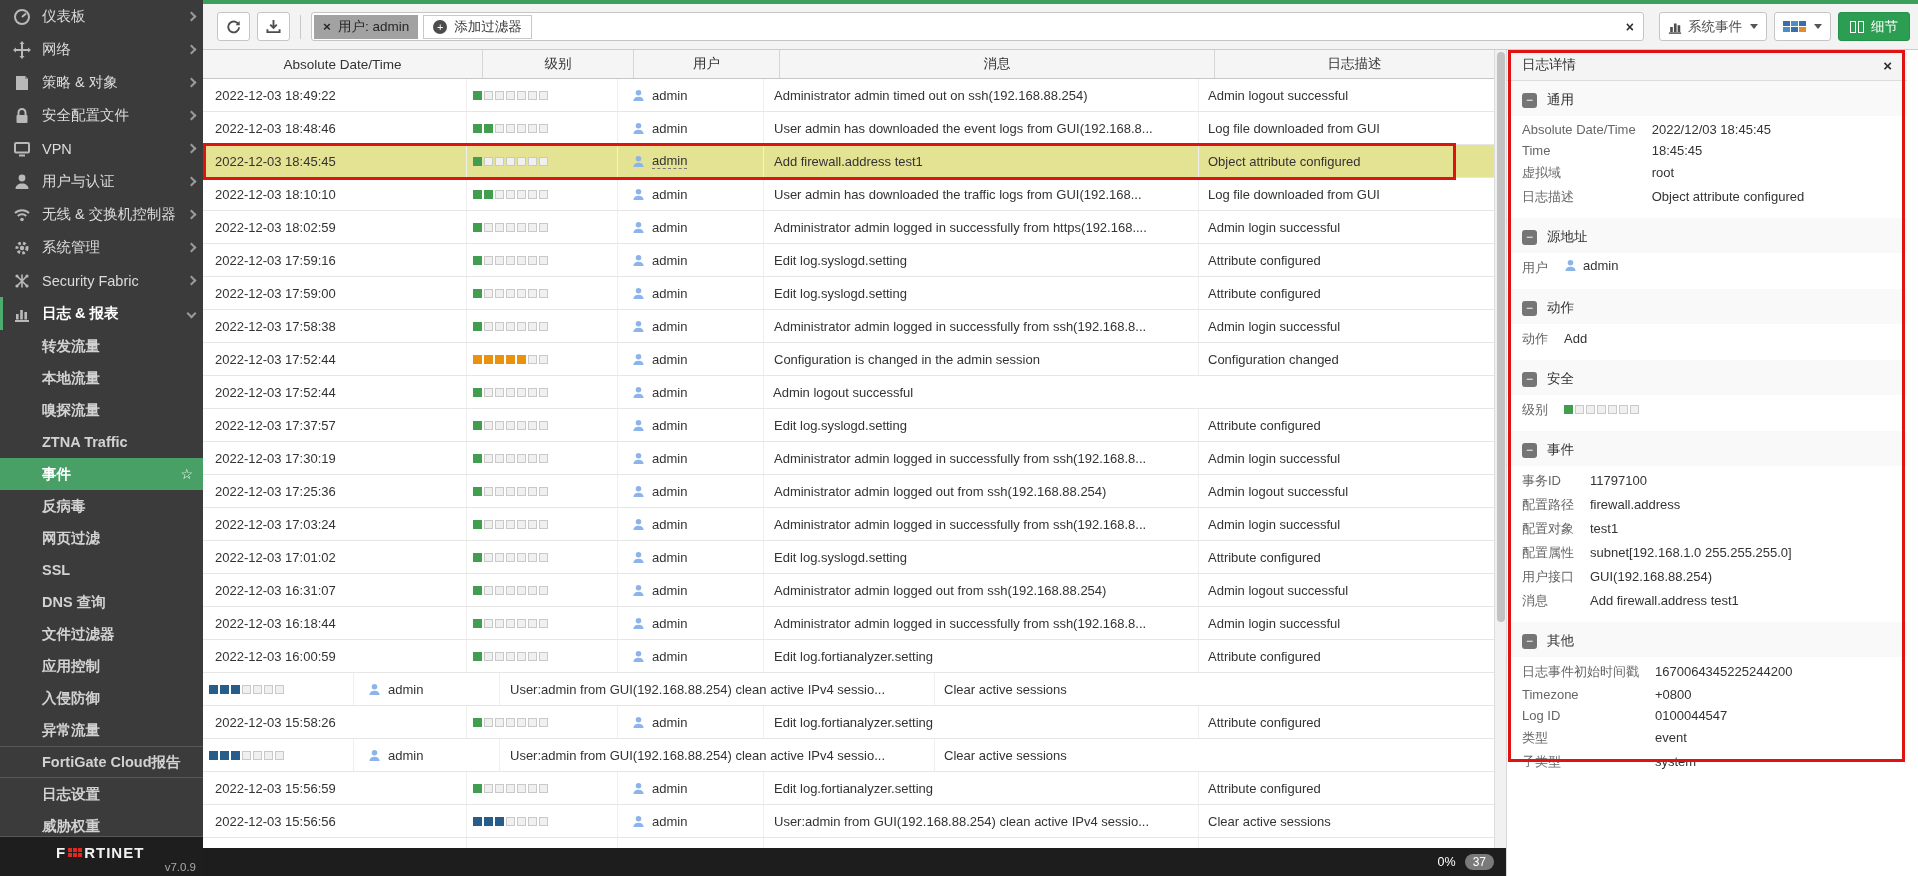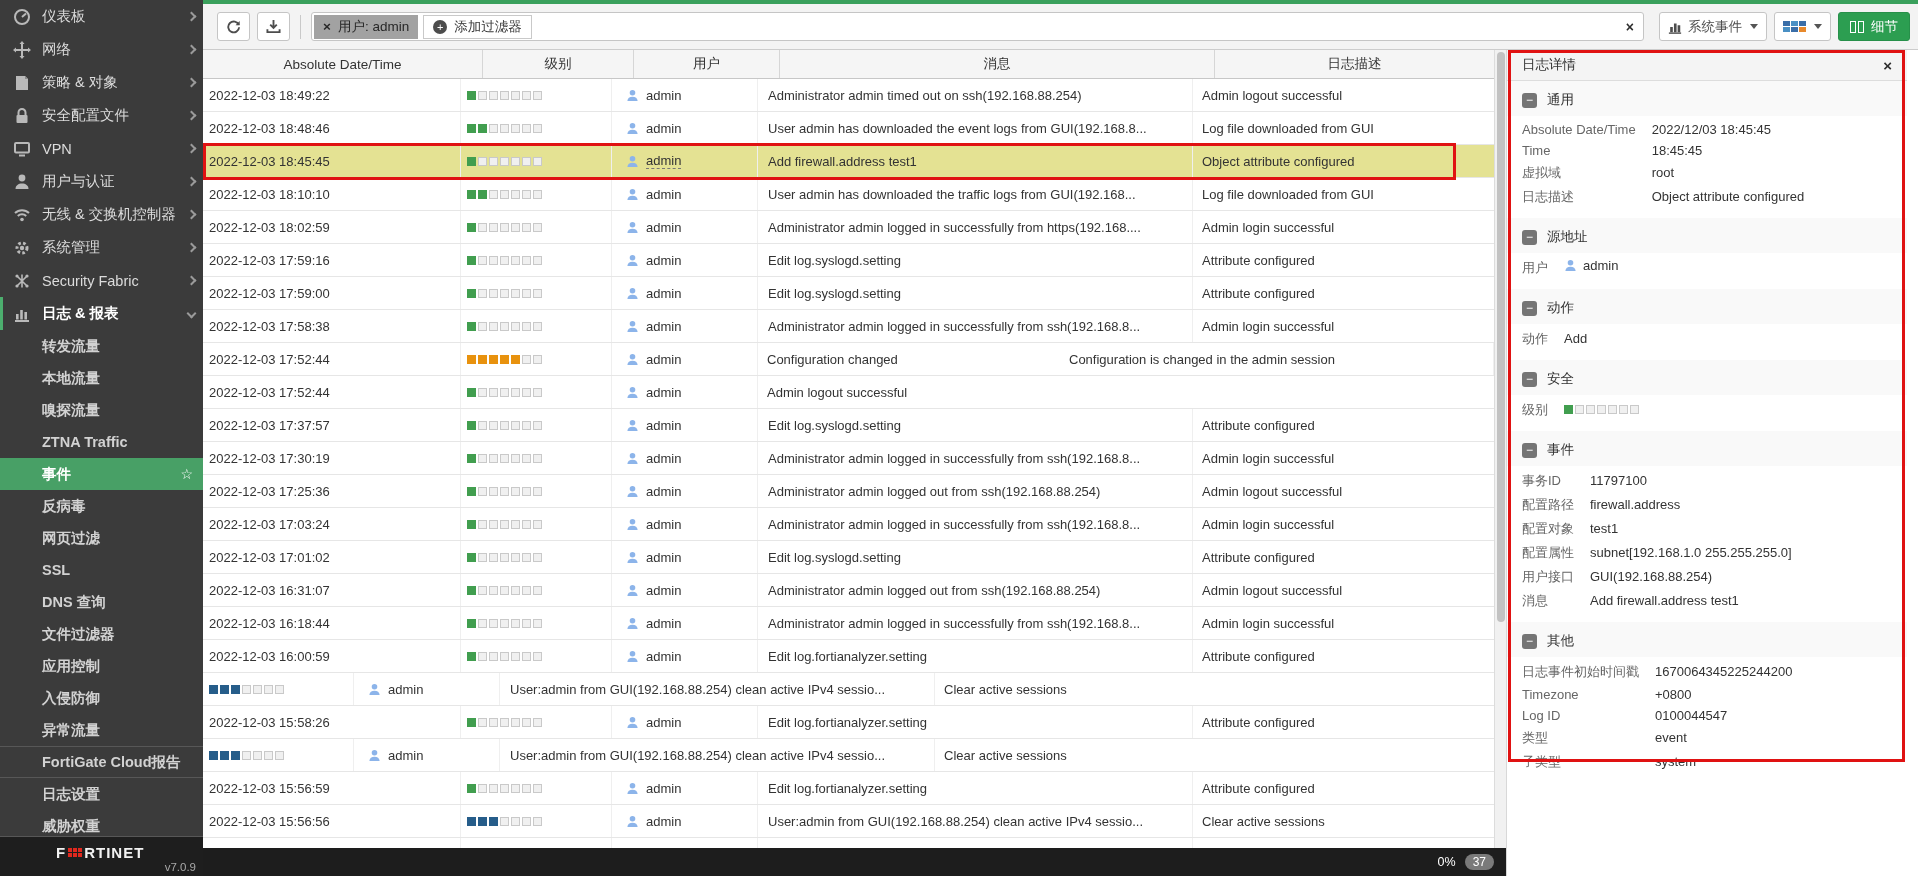--- a/index.html
+++ b/index.html
@@ -46,21 +46,21 @@
   .main { flex:1; display:flex; min-height:0; }
   .left-col { width:1303px; display:flex; flex-direction:column; flex-shrink:0; }
   .grid-area { flex:1; display:flex; min-height:0; position:relative; }
   .table-wrap { width:1291px; display:flex; flex-direction:column; background:#fff; }
   .thead { height:29px; flex-shrink:0; display:flex; background:#f5f5f5; border-bottom:1px solid #c7c7c7; font-size:13.5px; color:#333; }
   .thead .hc { display:flex; align-items:center; justify-content:center; border-right:1px solid #d6d6d6; height:100%; }
   .tbody { flex:1; overflow:hidden; position:relative; }
   .trow { height:33px; display:flex; align-items:center; border-bottom:1px solid #e6e6e6; font-size:13px; color:#333; cursor:pointer; background:#fff; }
   .trow.sel { background:#e4e293; }
   .cell { height:100%; display:flex; align-items:center; border-right:1px solid #efefef; white-space:nowrap; overflow:hidden; }
-  .c-date { width:258px; padding-left:6px; }
+  .c-date { width:258px; padding-left:6px;margin-left:6px; }
   .c-level { width:151px; padding-left:6px; }
   .c-user { width:146px; padding-left:14px; gap:7px; }
   .c-msg { width:435px; padding-left:10px; }
   .c-desc { flex:1; padding-left:9px; border-right:none; }
   .lvl { display:flex; gap:2px; }
   .lvl i { width:9px; height:9px; display:block; background:#f0f0f0; border:1px solid #c9c9c9; }
   .scrollbar { width:12px; background:#f1f1f1; border-left:1px solid #dcdcdc; position:relative; flex-shrink:0; }
   .thumb { position:absolute; left:2px; top:2px; width:8px; height:570px; background:#c2c2c2; border-radius:4px; }
   .row-annotation { position:absolute; left:0; top:64px; width:1253px; height:37px; border:3px solid #e01212; z-index:6; pointer-events:none; }
   .statusbar { height:28px; flex-shrink:0; background:#1d1d1d; display:flex; align-items:center; justify-content:flex-end; gap:9px; padding-right:12px; color:#fff; font-size:12.5px; }
@@ -528,22 +528,22 @@
                     <i></i>
                   </span>
                 </div>
                 <div class="cell c-user">
                   <svg viewBox="0 0 14 14" class="person">
                     <circle cx="7" cy="4" r="3" fill="#8cb4ea"></circle>
                     <path d="M1.5 13c0-3 2.4-4.6 5.5-4.6S12.5 10 12.5 13z" fill="#8cb4ea"></path>
                   </svg>
                   <span>admin</span>
                 </div>
+                <div class="cell c-msg">Configuration is changed in the admin session</div>
                 <div class="cell c-desc">Configuration changed</div>
-                <div class="cell c-msg">Configuration is changed in the admin session</div>
               </div>
               <div class="trow">
                 <div class="cell c-date">2022-12-03 17:52:44</div>
                 <div class="cell c-level">
                   <span class="lvl">
                     <i style="background: rgb(65, 158, 79); border-color: rgb(65, 158, 79);"></i>
                     <i></i>
                     <i></i>
                     <i></i>
                     <i></i>

